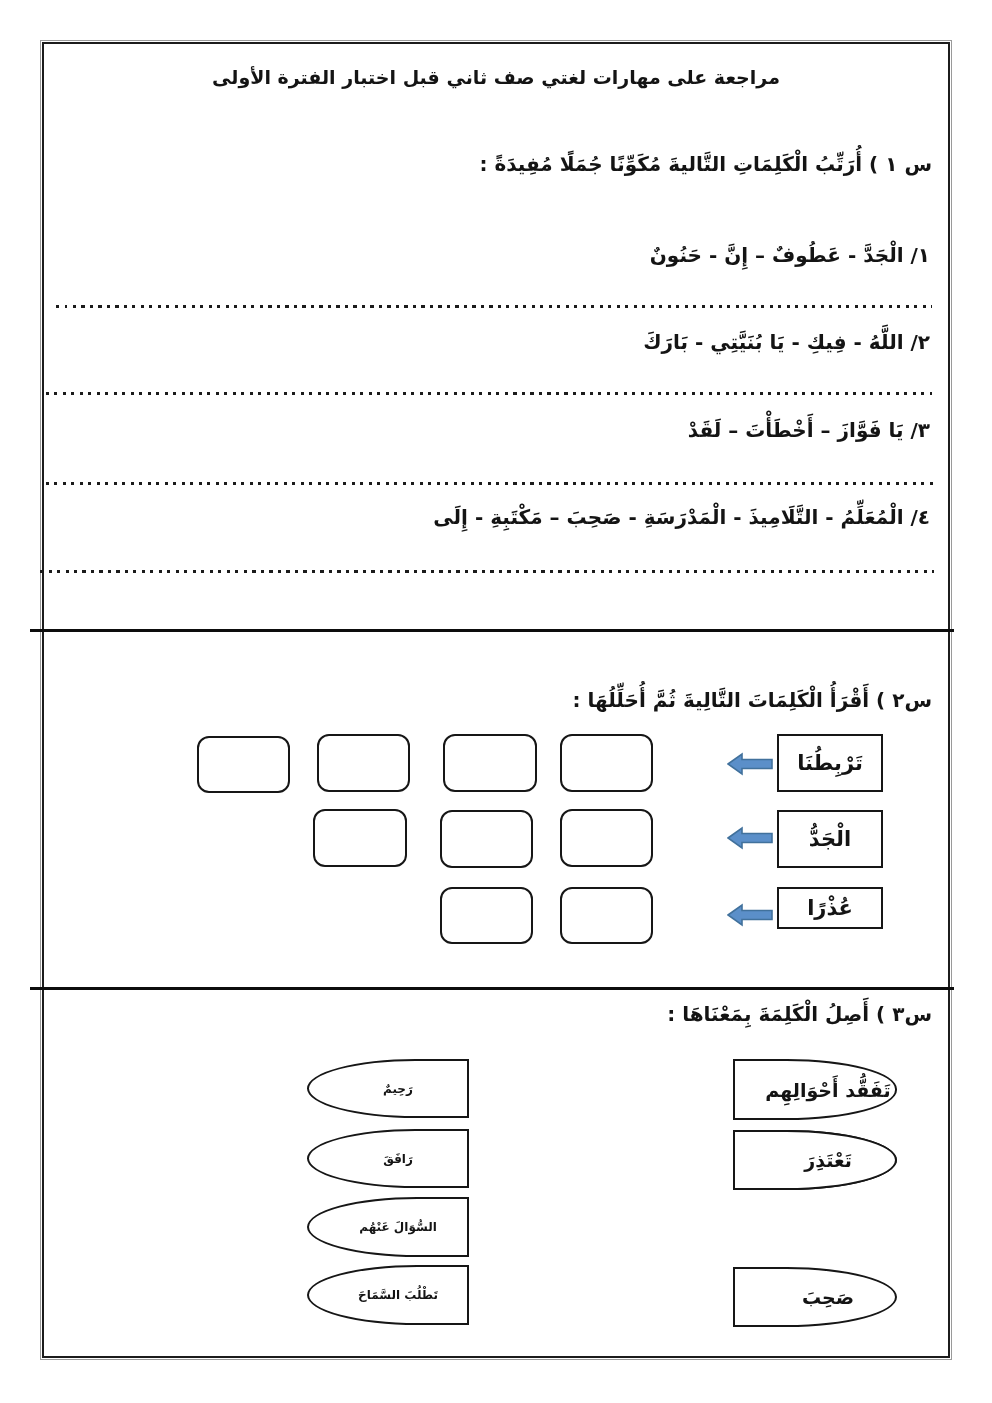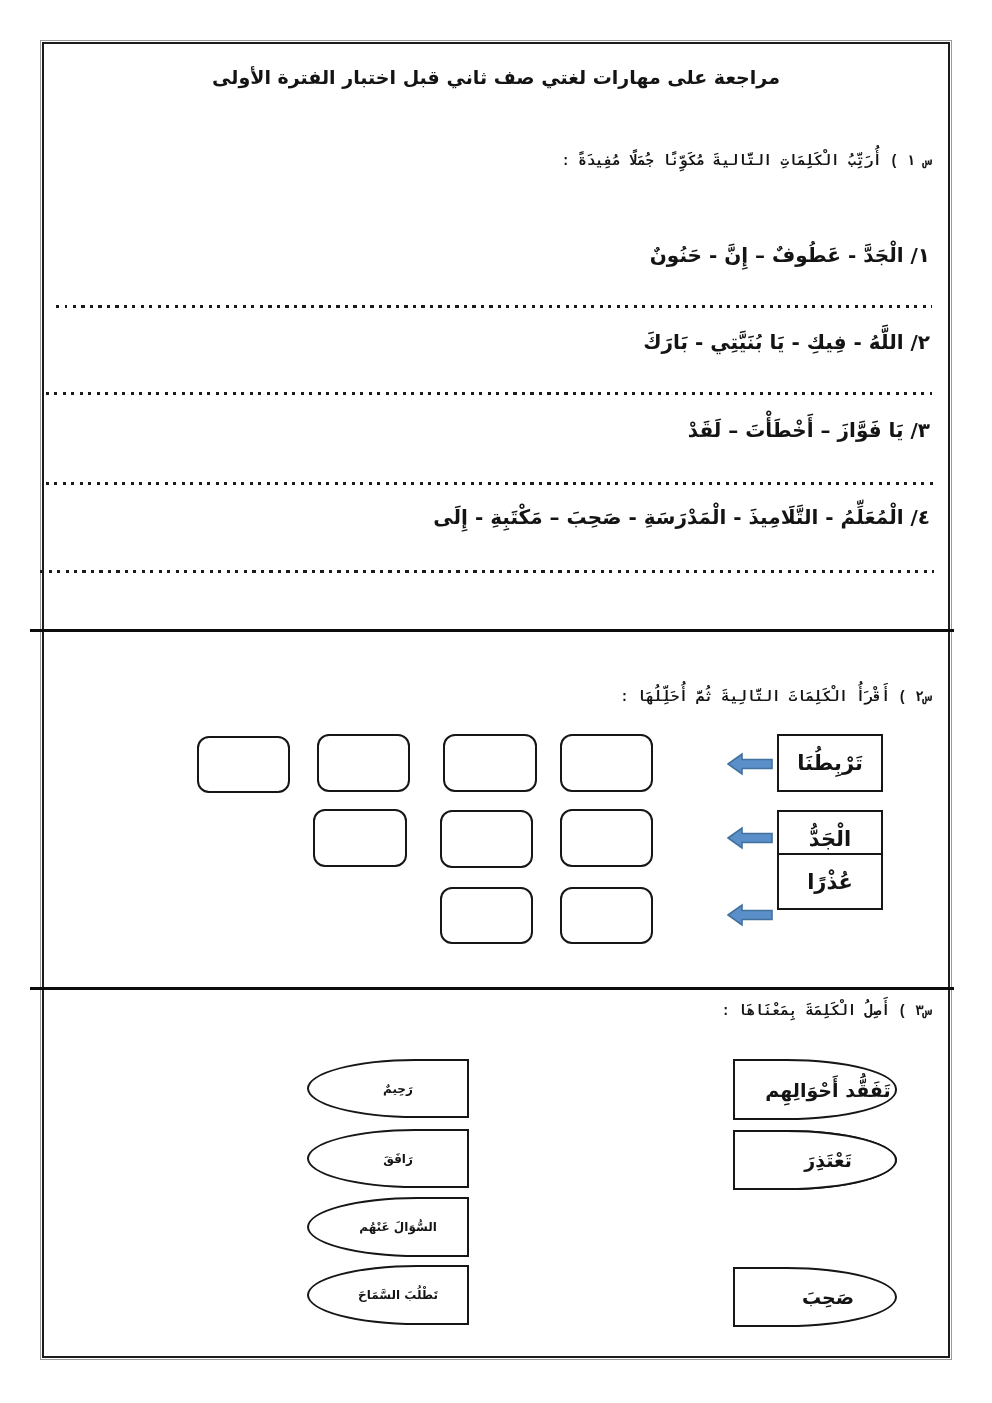--- a/index.html
+++ b/index.html
@@ -7,21 +7,21 @@
   .page { position:relative; width:992px; height:1403px; background:#ffffff; overflow:hidden; }
   .abs { position:absolute; }
   .page-frame {
     left:42px; top:42px; width:908px; height:1316px;
     border:2px solid #1c1c1c;
     outline:1px solid #9a9a9a; outline-offset:1.5px;
     background:#fff;
   }
   .arabic { direction:rtl; unicode-bidi:plaintext; color:#141414; font-weight:bold; white-space:nowrap; }
   .doc-title { left:0; top:66px; width:100%; text-align:center; font-size:19px; }
-  .q-header { font-size:14px;font-family:Liberation Mono, monospace; }
+  .q-header { font-size:20px; }
   .q-item { font-size:20px; }
   .dots {
     height:3px;
     background-image:repeating-linear-gradient(to right,#1b1b1b 0 3px,transparent 3px 8.5px);
   }
   .divider { height:3px; background:#0d0d0d; }
   .cell-box {
     border:2.2px solid #161616; border-radius:12px; background:#fff;
   }
   .word-box {
@@ -91,21 +91,21 @@
   </div>
   <div class="abs word-box arabic" style="left:777px; top:810px; width:106px; height:58px;">الْجَدُّ</div>
 
   <div class="abs cell-box" style="left:440px; top:887px; width:93px; height:57px;"></div>
   <div class="abs cell-box" style="left:560px; top:887px; width:93px; height:57px;"></div>
   <div class="abs arrow-wrap" style="left:727px; top:903px;">
     <svg width="46" height="24" viewBox="0 0 46 24">
       <path d="M1 12 L15 2 L15 7.5 L45 7.5 L45 16.5 L15 16.5 L15 22 Z" fill="#5b8fc9" stroke="#41719c" stroke-width="1.6"></path>
     </svg>
   </div>
-  <div class="abs word-box arabic" style="left:777px; top:853px; width:106px; height:57px;">عُذْرًا</div>
+  <div class="abs word-box arabic" style="left:777px; top:887px; width:106px; height:42px;">عُذْرًا</div>
 
   <div class="abs divider" style="top:987px; left:30px; width:924px;"></div>
 
   <div class="abs arabic q-header" style="top:1002px; right:60px;margin-left:44px;">س٣ )  أَصِلُ الْكَلِمَةَ بِمَعْنَاهَا :</div>
 
   <div class="abs shape-right arabic" style="left:733px; top:1059px; width:164px; height:61px;">تَفَقُّد أَحْوَالِهِم</div>
   <div class="abs shape-right arabic" style="left:733px; top:1130px; width:164px; height:60px;">عَطُوفٌ</div>
   <div class="abs shape-right arabic" style="left:733px; top:1130px; width:164px; height:60px;">تَعْتَذِرَ</div>
   <div class="abs shape-right arabic" style="left:733px; top:1267px; width:164px; height:60px;">صَحِبَ</div>
 

